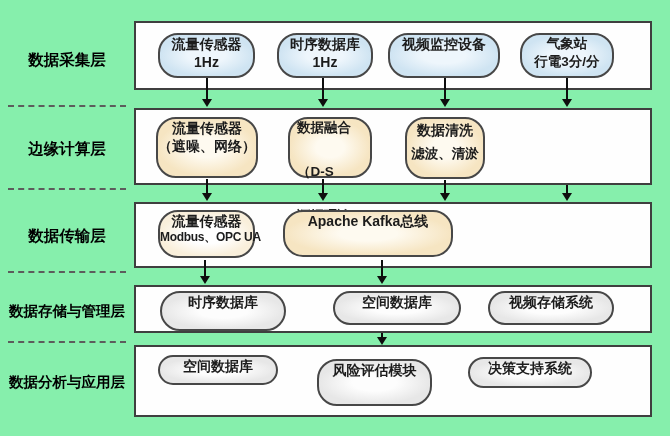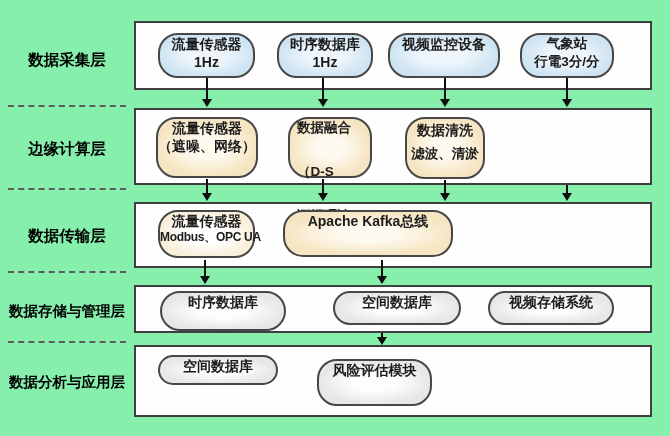--- a/index.html
+++ b/index.html
@@ -115,20 +115,23 @@
   <div class="bx gray" style="left:488px;top:291px;width:126px;height:34px">
     <div class="ln">视频存储系统</div>
   </div>
 
   <div class="bx gray" style="left:158px;top:355px;width:120px;height:30px">
     <div class="ln">空间数据库</div>
   </div>
   <div class="bx gray" style="left:317px;top:359px;width:115px;height:47px">
     <div class="ln">风险评估模块</div>
   </div>
+  <div class="bx gray" style="left:468px;top:357px;width:124px;height:31px">
+    <div class="ln">决策支持系统</div>
+  </div>
 
   <div class="ar" style="left:206px;top:78px;height:22px"></div>
   <div class="ah" style="left:202px;top:99px"></div>
   <div class="ar" style="left:322px;top:78px;height:22px"></div>
   <div class="ah" style="left:318px;top:99px"></div>
   <div class="ar" style="left:444px;top:78px;height:22px"></div>
   <div class="ah" style="left:440px;top:99px"></div>
   <div class="ar" style="left:566px;top:78px;height:22px"></div>
   <div class="ah" style="left:562px;top:99px"></div>
 

